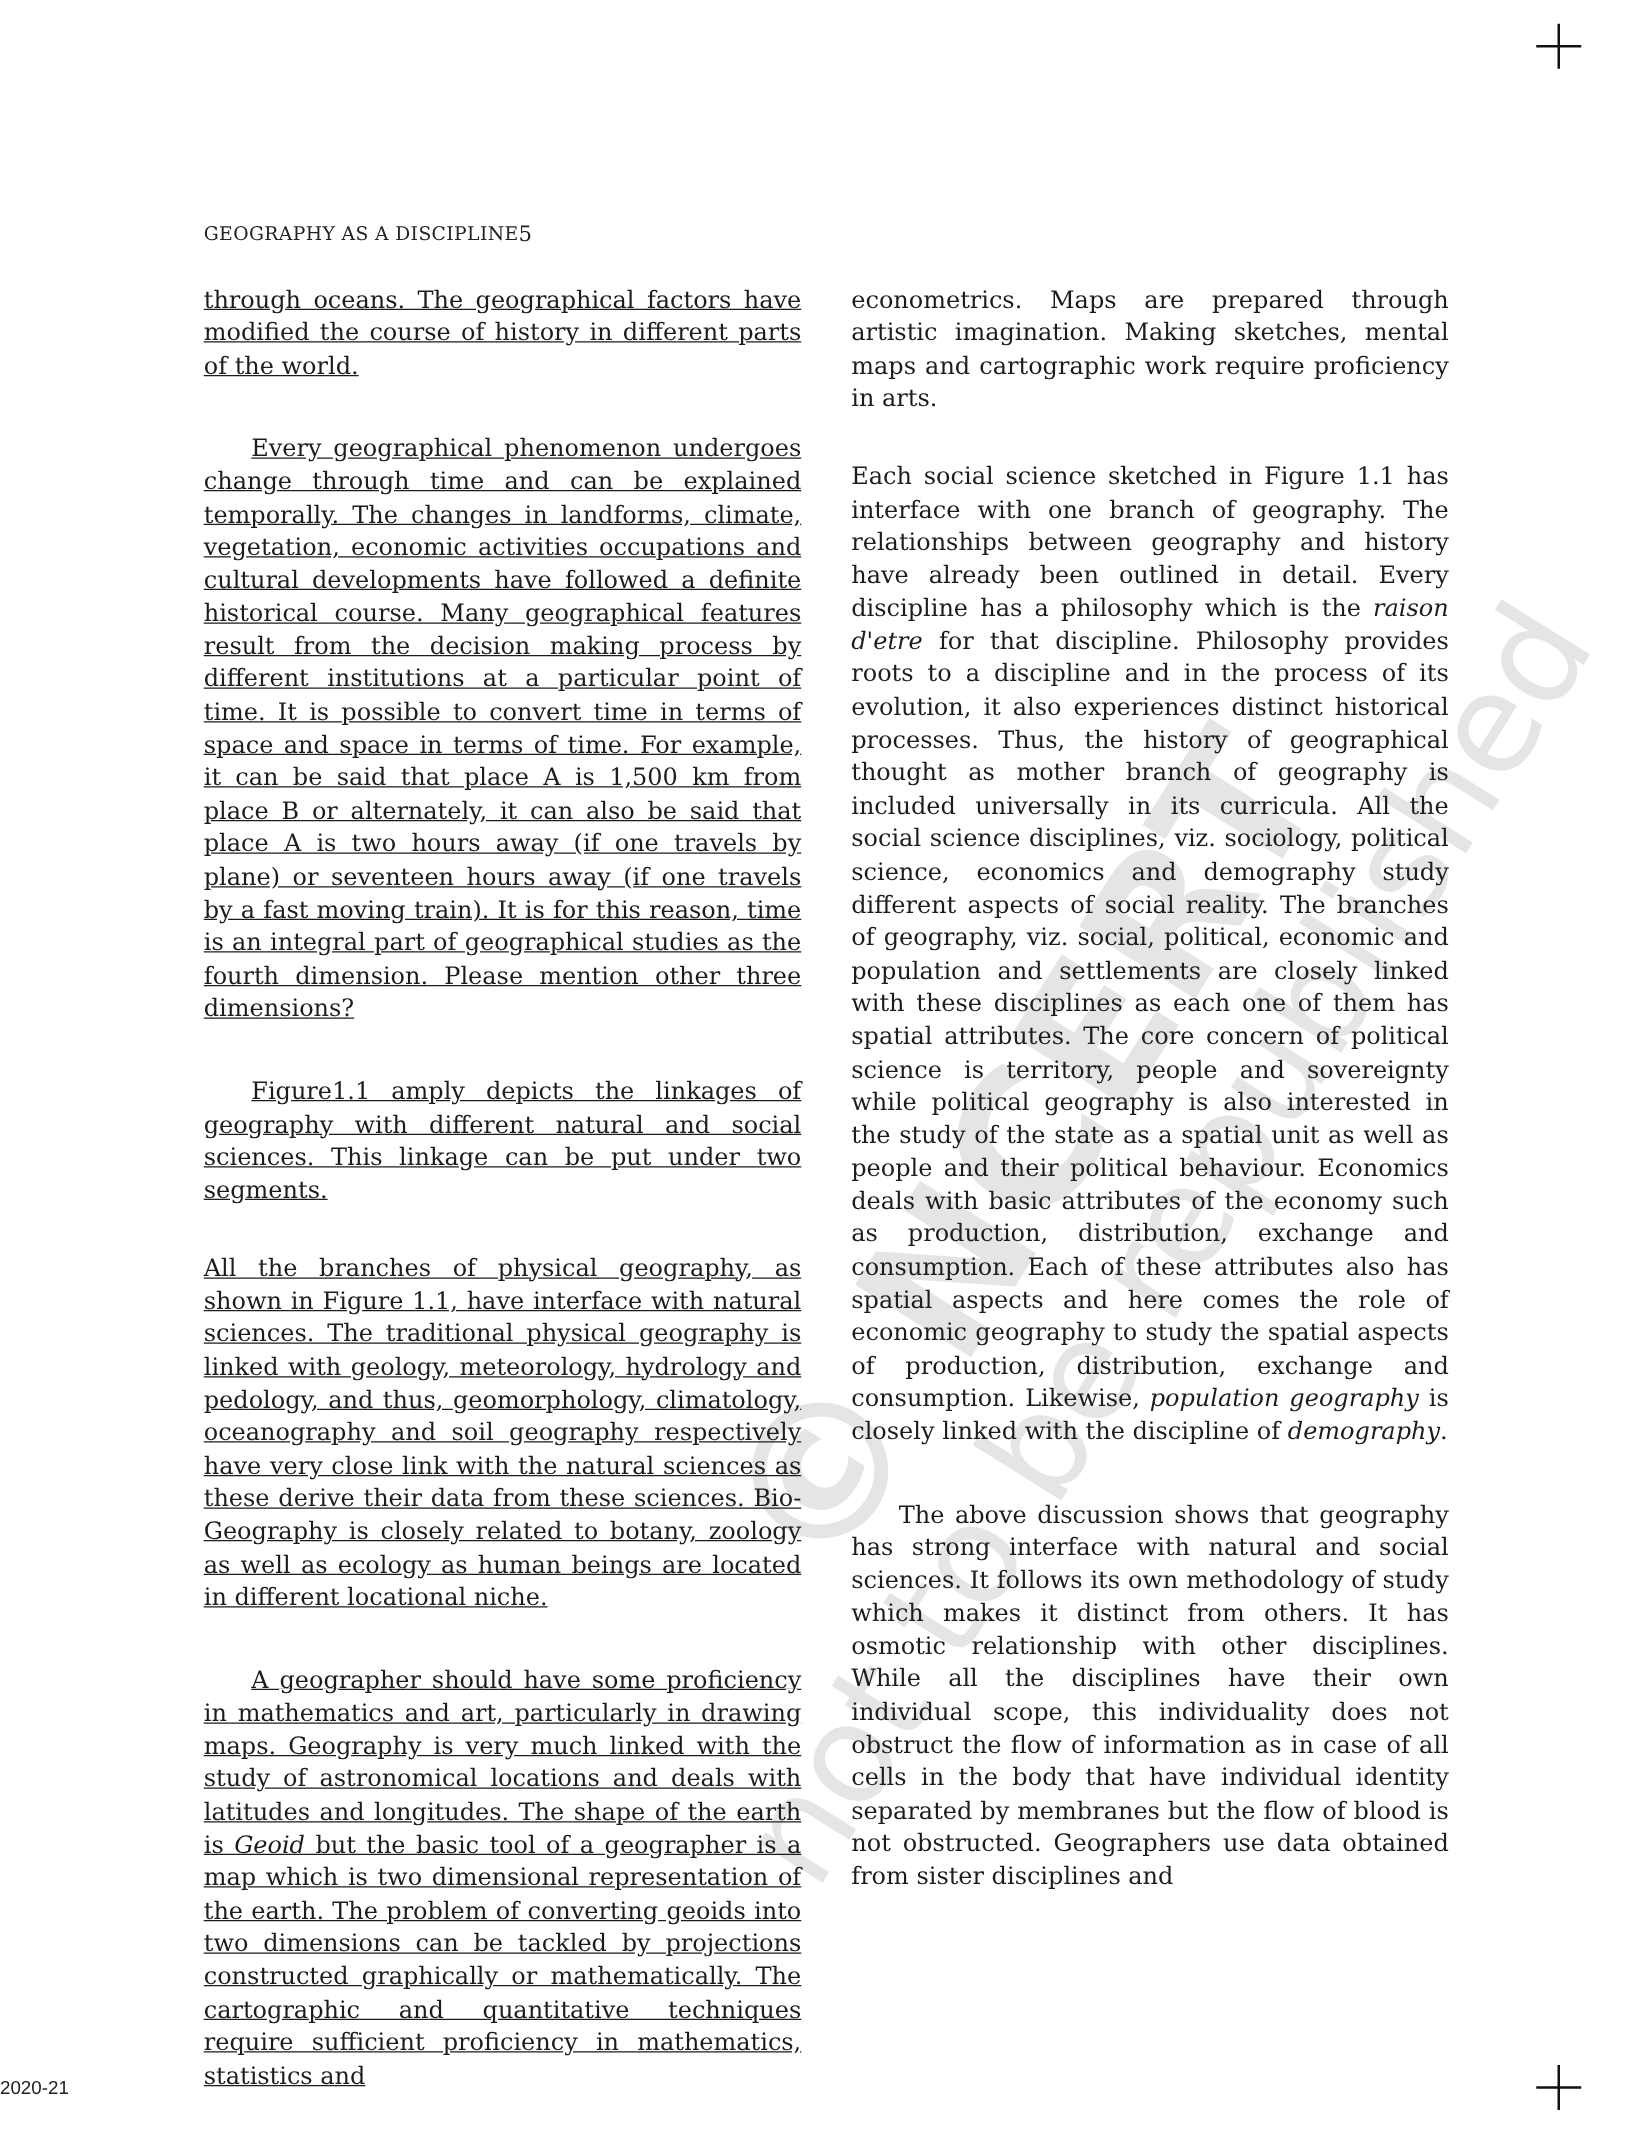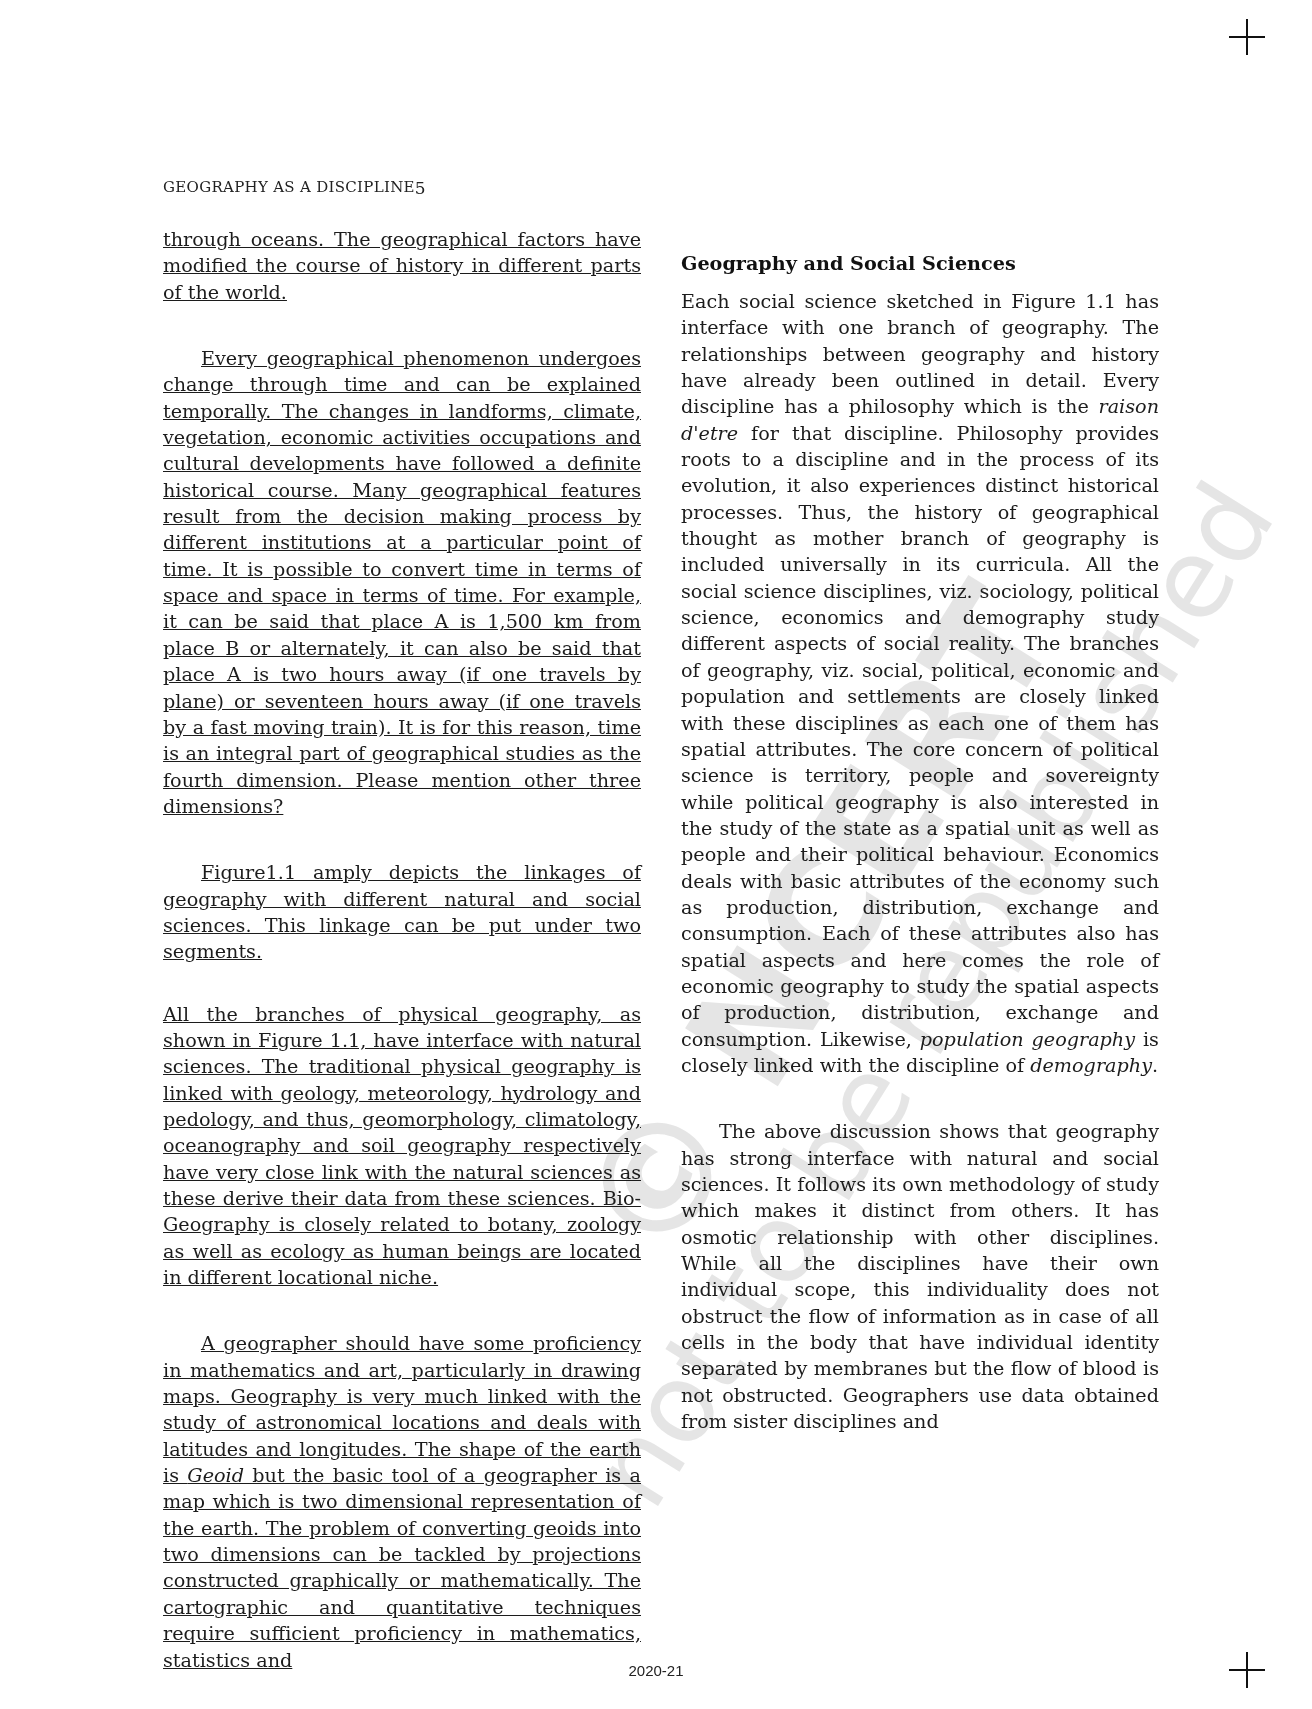--- a/index.html
+++ b/index.html
@@ -17,21 +17,21 @@
   .column { position: absolute; top: 227px; width: 478px; font-family: "DejaVu Serif", serif; font-size: 19.2px; line-height: 26.35px; color: #1c1c1c; }
   #col-left { left: 163px; text-decoration: underline; }
   #col-right { left: 681px; }
 
   .para { margin: 0; text-align: justify; hyphens: none; }
   .para.indent { text-indent: 38px; margin-top: 40px; }
   .heading { margin: 0; font-family: "DejaVu Serif", serif; font-weight: bold; font-size: 19.2px; line-height: 26px; white-space: nowrap; color: #111; }
   .gap-before-heading { height: 24px; }
   .gap-after-heading { height: 12px; }
 
-  .footer { position: absolute; top: 1662px; left: 0; width: 1312px; text-align: center; font-family: "Liberation Sans", sans-serif; font-size: 15px; color: #222; }
+  .footer { position: absolute; top: 1662px; left: 0; width: 1312px; font-family: "Liberation Sans", sans-serif; font-size: 15px; color: #222; }
 
   .watermark { position: absolute; left: 280px; top: 820px; transform: rotate(-58deg); transform-origin: center; font-family: "DejaVu Sans", sans-serif; color: rgba(160,160,160,0.28); white-space: nowrap; pointer-events: none; text-align: center; }
   .watermark .wm-line1 { font-size: 150px; line-height: 150px; font-weight: bold; }
   .watermark .wm-line2 { font-size: 110px; line-height: 120px; }
 </style>
 </head>
 <body>
 
 <div class="crop-mark" id="crop-top"></div>
 <div class="crop-mark" id="crop-bottom"></div>
@@ -50,20 +50,20 @@
   <p class="para">through oceans. The geographical factors have modified the course of history in different parts of the world.</p>
   <p class="para indent">Every geographical phenomenon undergoes change through time and can be explained temporally. The changes in landforms, climate, vegetation, economic activities occupations and cultural developments have followed a definite historical course. Many geographical features result from the decision making process by different institutions at a particular point of time. It is possible to convert time in terms of space and space in terms of time. For example, it can  be said that place A is 1,500 km from place B or alternately, it can also be said that place A is two hours away (if one travels by plane) or seventeen hours away (if one travels by a fast moving train). It is for this reason, time is an integral part of geographical studies as the fourth dimension. Please mention other three dimensions?</p>
   <p class="para indent">Figure1.1 amply depicts the linkages of geography with different natural and social sciences. This linkage can be put under two segments.</p>
   <div class="gap-before-heading"></div>
   <div class="gap-after-heading"></div>
   <p class="para">All the branches of physical geography, as shown in Figure 1.1, have interface with natural sciences. The traditional physical geography is linked with geology, meteorology, hydrology and pedology, and thus, geomorphology, climatology, oceanography and soil geography respectively have very close link with the natural sciences as these derive their data from these sciences. Bio-Geography is closely related to botany, zoology as well as ecology as human beings are located in different locational niche.</p>
   <p class="para indent"><span>A geographer should have some proficiency in mathematics and art, particularly in drawing maps. Geography is very much linked with the study of astronomical locations and deals with latitudes and longitudes.  The shape of the earth is </span><em>Geoid</em><span> but the basic tool of a geographer is a map which is two dimensional representation of the earth. The problem of converting geoids into two dimensions can be tackled by projections constructed graphically or mathematically. The cartographic and quantitative techniques require sufficient proficiency in mathematics, statistics and</span></p>
 </div>
 
 <div class="column" id="col-right">
+  <p class="para">econometrics. Maps are prepared through artistic imagination. Making sketches, mental maps and cartographic work require proficiency in arts.</p>
   <div class="gap-before-heading"></div>
-  <h2 class="heading">Geography and Social Sciences</h2>
   <div class="gap-after-heading"></div>
   <p class="para"><span>Each social science sketched in Figure 1.1 has interface with one branch of geography. The relationships between geography and history have already been outlined in detail. Every discipline has a philosophy which is the </span><em>raison d'etre</em><span> for that discipline. Philosophy provides roots to a discipline and in the process of its evolution, it also experiences distinct historical processes. Thus, the history of geographical thought as mother branch of geography is included universally in its curricula. All the social science disciplines, viz. sociology, political science, economics and demography study different aspects of social reality. The branches of geography, viz. social, political, economic and population and settlements are closely linked with these disciplines as each one of them has spatial attributes. The core concern of political science is territory, people and sovereignty while political geography is also interested in the study of  the state as a spatial unit as well as people and their political behaviour. Economics deals with basic attributes of the economy such as production, distribution, exchange and consumption. Each of these attributes also has spatial aspects and here comes the role of economic geography to study the spatial aspects of production, distribution, exchange and consumption. Likewise, </span><em>population geography</em><span> is closely linked with the discipline of </span><em>demography</em><span>.</span></p>
   <p class="para indent">The above discussion shows that geography has strong interface with natural and social sciences. It follows its own methodology of study which makes it distinct from others. It has osmotic  relationship with other disciplines. While all the disciplines have their own individual scope, this individuality does not obstruct the flow of information as in case of all cells in the body that have individual identity separated by membranes but the flow of blood is not obstructed. Geographers use data obtained from sister disciplines and</p>
 </div>
 
 <div class="footer">2020-21</div>
 
 </body></html>

